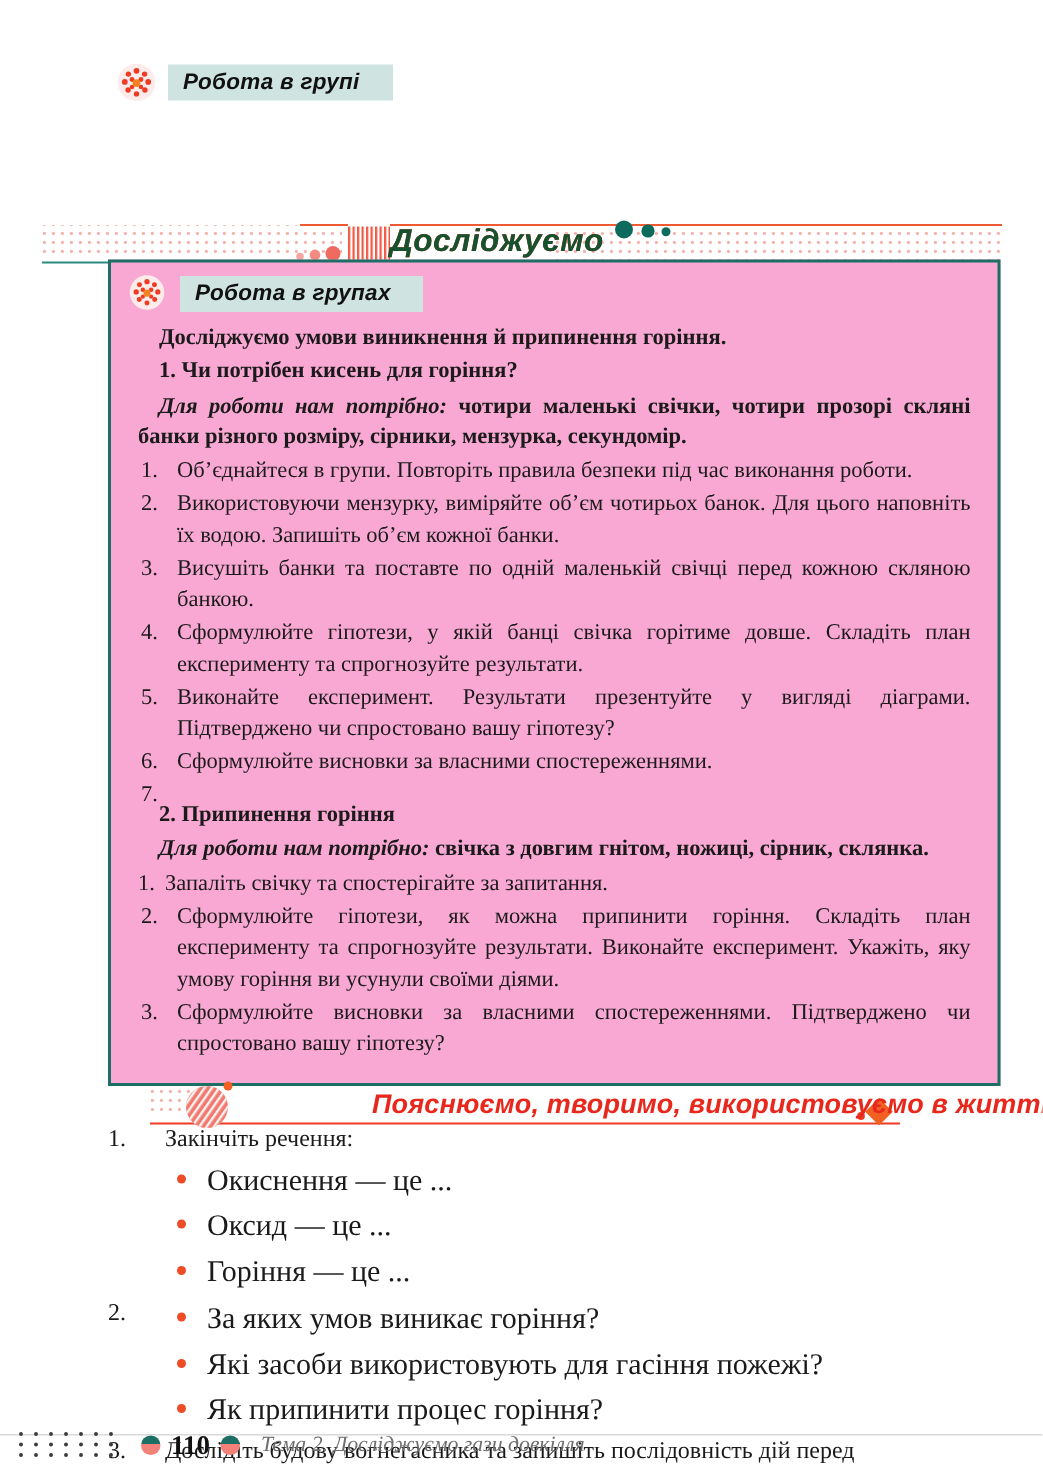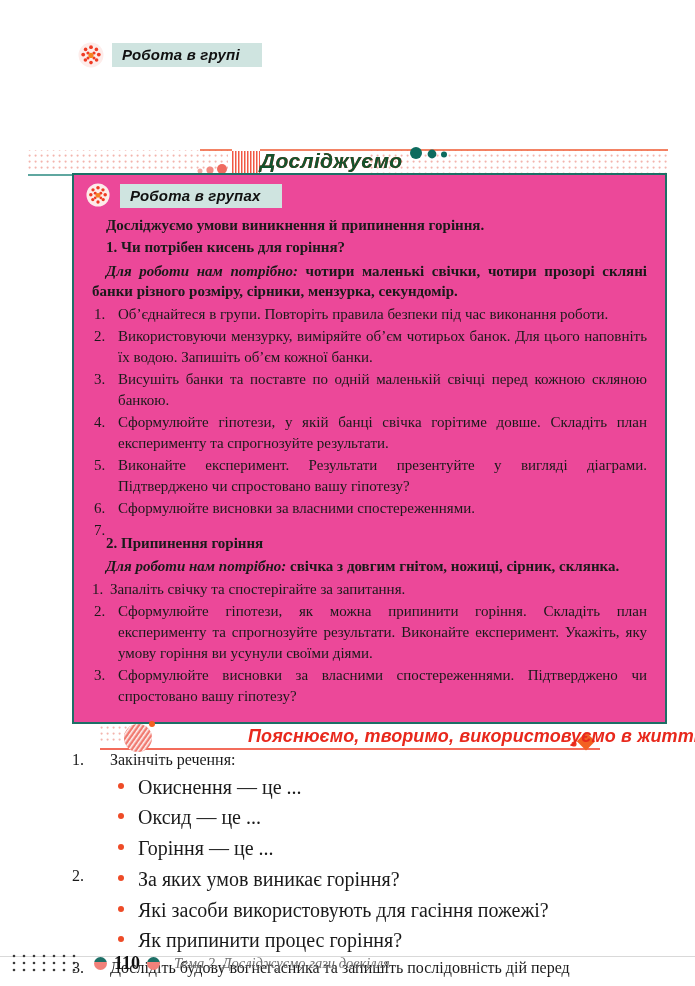--- a/index.html
+++ b/index.html
@@ -43,21 +43,21 @@
     position:absolute; left:232px; top:7px;
     font-family:"Liberation Sans","DejaVu Sans",sans-serif;
     font-weight:bold; font-style:italic; font-size:21px;
     color:#14532d; letter-spacing:.3px;
     text-shadow:0 0 0 #e8281c;
   }
 
   
   .activity-box {
     border:2px solid #1d6f66;
-    background:#ec4899;
+    background:#f9a8d4;
     margin-top:8px;
     padding:8px 10px 14px 10px;
     position:relative;
   }
   .activity-box .badge-row { margin:0 0 6px 2px; }
 
   .lead { font-weight:bold; font-size:15px; line-height:1.35; margin:2px 0 0 14px; }
   .sub  { font-weight:bold; font-size:15px; line-height:1.35; margin:2px 0 0 14px; }
   .materials { font-size:15px; line-height:1.38; margin:3px 0 2px 0; text-align:justify;font-weight:bold; }
   .materials .ind { display:inline-block; width:14px; }

